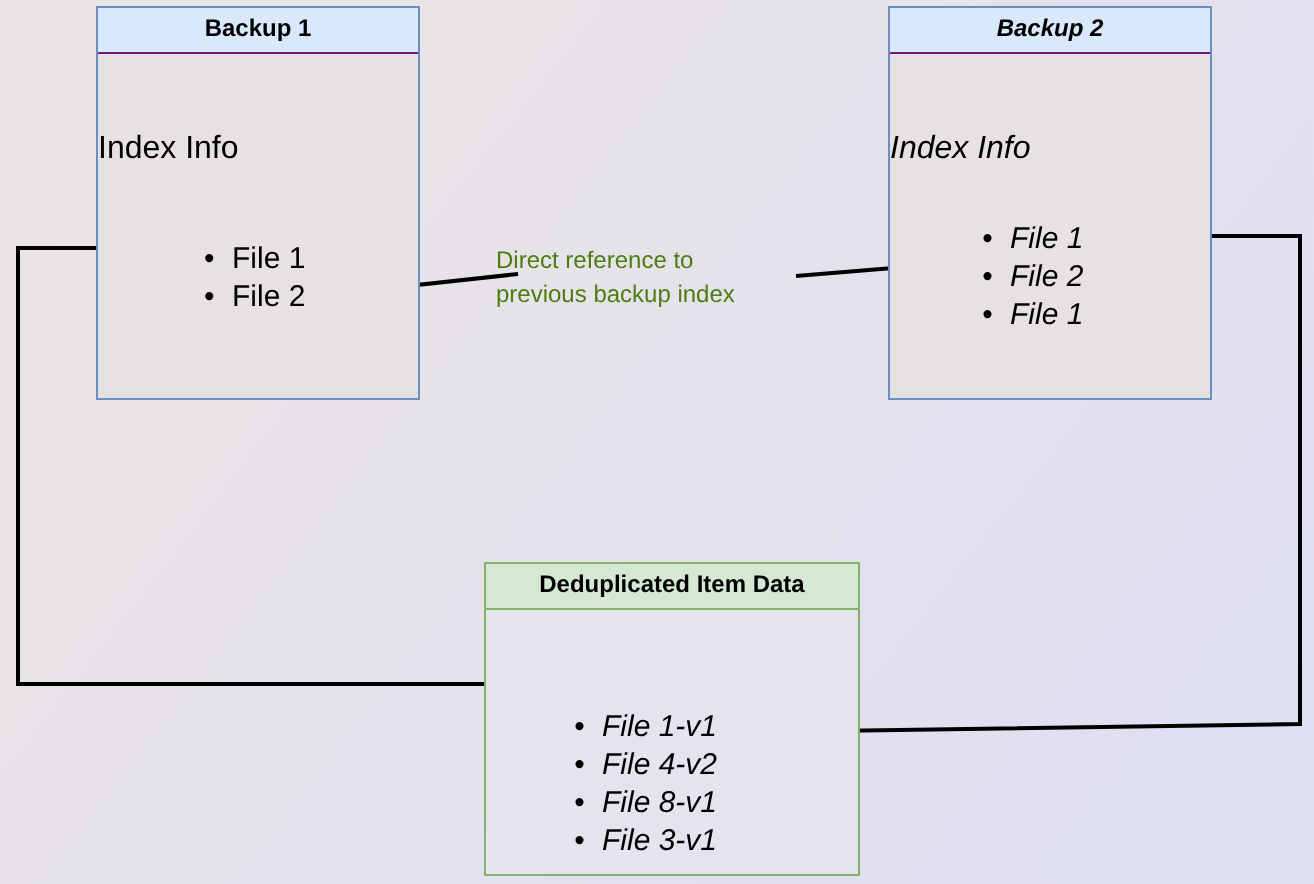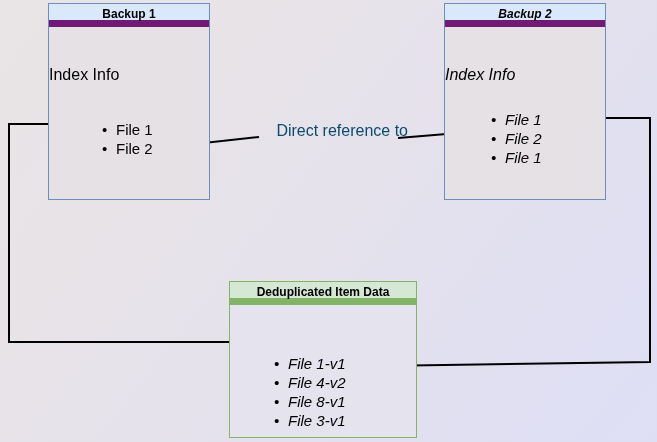--- a/index.html
+++ b/index.html
@@ -28,21 +28,21 @@
   }
   .node .node-header {
     box-sizing: border-box;
     height: 23px;
     line-height: 21px;
     text-align: center;
     font-size: 12px;
     font-weight: bold;
     color: #000000;
     background: #dae8fc;
-    border-bottom: 7px solid #701a75;
+    border-bottom: 1px solid #701a75;
   }
   .node .node-body {
     position: relative;
     height: calc(100% - 23px);
   }
 
   .node.green {
     border-color: #82b366;
     background: #e4e3ee;
   }
@@ -79,24 +79,24 @@
     position: absolute;
     left: 0;
     top: 0;
     font-size: 15px;
     line-height: 19px;
   }
 
   
   .edge-label {
     position: absolute;
-    text-align: right;
-    font-size: 16px;
+    text-align: left;
+    font-size: 12px;
     line-height: 17px;
-    color: #0c4a6e;
+    color: #4d7c0f;
     white-space: nowrap;
   }
 
   
   #edges {
     position: absolute;
     left: 0;
     top: 0;
     width: 657px;
     height: 442px;
@@ -143,29 +143,30 @@
     <div class="node-body">
       <div class="section-title" style="top:39px;">Index Info</div>
       <ul class="bullets" style="left:46px; top:83px;">
         <li>File 1</li>
         <li>File 2</li>
         <li>File 1</li>
       </ul>
     </div>
   </div>
 
-  <div class="node green" style="left:229px; top:281px; width:188px; height:157px;">
+  <div class="node green" style="left:242px; top:281px; width:188px; height:157px;">
     <div class="node-header">Deduplicated Item Data</div>
     <div class="node-body">
       <ul class="bullets" style="left:44px; top:49px;font-style:italic;">
         <li>File 1-v1</li>
         <li>File 4-v2</li>
         <li>File 8-v1</li>
         <li>File 3-v1</li>
       </ul>
     </div>
   </div>
 
   <div class="edge-label" style="left:248px; top:122px; width:160px;">
     <div>Direct reference to</div>
+    <div>previous backup index</div>
   </div>
 
 </div>
 
 </body></html>

